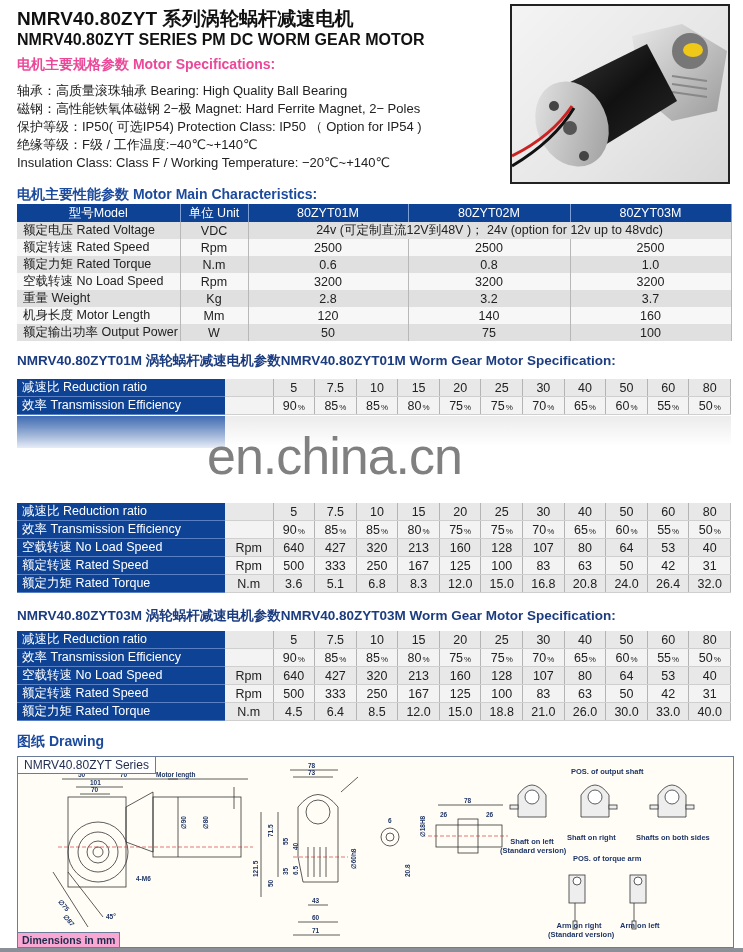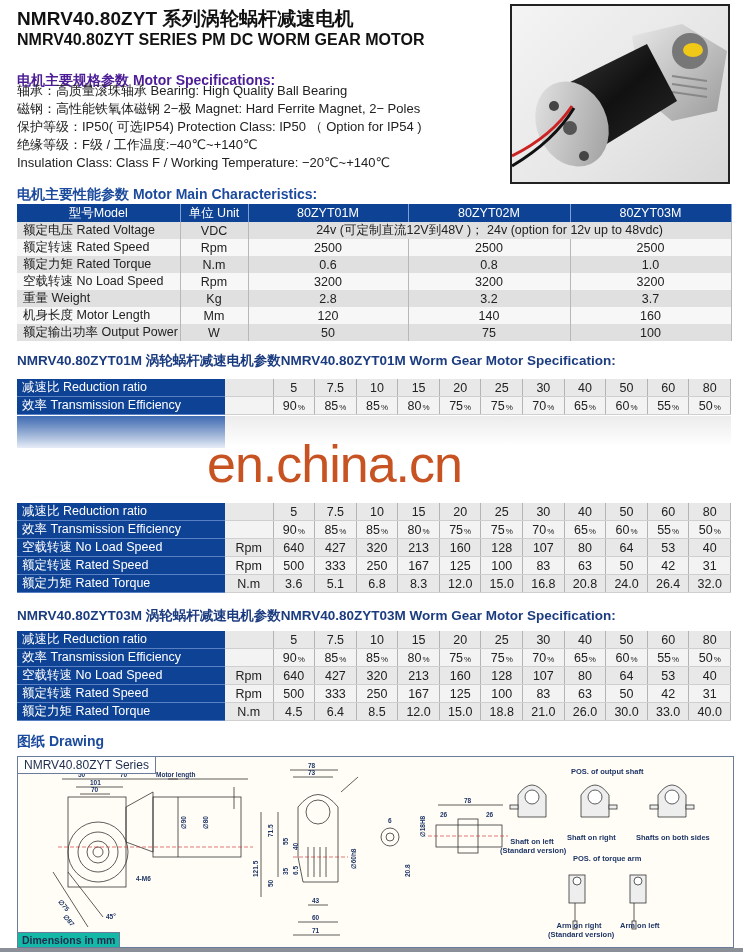--- a/index.html
+++ b/index.html
@@ -4,21 +4,21 @@
 <style>
   * { box-sizing: border-box; margin: 0; padding: 0; }
   html, body { width: 743px; height: 952px; background: #ffffff; overflow: hidden; }
   body { font-family: "Liberation Sans", "DejaVu Sans", sans-serif; color: #111; position: relative; }
 
   .title-cn { position: absolute; left: 17px; top: 6px; font-size: 19px; font-weight: bold; color: #111; letter-spacing: 0.1px; }
   .title-en { position: absolute; left: 17px; top: 31px; font-size: 16px; font-weight: bold; color: #111; }
 
   .photo { position: absolute; left: 510px; top: 4px; width: 220px; height: 180px; border: 2px solid #222; background: linear-gradient(135deg, #f4f4f4 0%, #e6e6e6 60%, #d8d8d8 100%); overflow: hidden; }
 
-  .spec-heading { position: absolute; left: 17px; top: 72px; font-size: 14px; font-weight: bold; color: #4c1d95; }
+  .spec-heading { position: absolute; left: 17px; top: 56px; font-size: 14px; font-weight: bold; color: #ec4899; }
   .spec-lines { position: absolute; left: 17px; top: 82px; font-size: 13px; line-height: 18px; color: #222; }
   .spec-lines div { white-space: nowrap; }
 
   .sec-heading { position: absolute; left: 17px; font-size: 14px; font-weight: bold; color: #1c4a9c; }
   .sec-heading.plain { color: #1c3c80; font-size: 13.5px; }
 
   table { border-collapse: collapse; position: absolute; left: 17px; font-size: 12.5px; table-layout: fixed; }
   td, th { text-align: center; height: 17px; padding: 0 2px; white-space: nowrap; overflow: hidden; }
 
   .main-tbl { width: 714px; top: 204px; }
@@ -31,26 +31,26 @@
   .gear-tbl { width: 714px; }
   .gear-tbl td { border-right: 1px solid #b4b4b4; border-bottom: 1px solid #cfcfcf; color: #222; background: #e8e8e8; }
   .gear-tbl td.lbl { background: #0e4294; color: #fff; text-align: left; padding-left: 5px; border-right: none; border-bottom: 1px solid #5a80c4; }
   .gear-tbl td.unit { background: #e8e8e8; }
   .gear-tbl tr.alt td:not(.lbl) { background: #f3f3f3; }
   .pct { font-size: 8px; margin-left: 1px; }
 
   .watermark-band { position: absolute; left: 17px; top: 416px; width: 714px; height: 86px; }
   .wm-fade { position: absolute; left: 0; top: 0; width: 714px; height: 30px; background: linear-gradient(#ececec, rgba(255,255,255,0.9)); }
   .wm-blue { position: absolute; left: 0; top: 0; width: 208px; height: 32px; background: linear-gradient(#3f6cb4, rgba(90,130,200,0.15)); }
-  .wm-text { position: absolute; left: 190px; top: 18px; font-size: 52px; color: #c2410c; letter-spacing: -1px; font-family: "Liberation Sans", sans-serif; opacity: 0.9; text-align: center; }
+  .wm-text { position: absolute; left: 190px; top: 10px; font-size: 52px; color: #737373; letter-spacing: -1px; font-family: "Liberation Sans", sans-serif; opacity: 0.9; text-align: center; }
 
   .drawing-title { position: absolute; left: 17px; top: 733px; font-size: 14px; font-weight: bold; color: #1c4a9c; }
   .drawing-box { position: absolute; left: 17px; top: 756px; width: 717px; height: 192px; border: 1px solid #6a7c9a; background: #fffdf6; }
   .series-tag { position: absolute; left: 0; top: 0; padding: 1px 6px; border-right: 1px solid #6a7c9a; border-bottom: 1px solid #6a7c9a; font-size: 12px; color: #1e2b4c; background: #fff; text-align: center; }
-  .dim-tag { position: absolute; left: 0; bottom: 0; padding: 1px 4px; border-right: 1px solid #6a7c9a; border-top: 1px solid #6a7c9a; font-size: 10.5px; font-weight: bold; color: #1e2b4c; background: #14b8a6; }
+  .dim-tag { position: absolute; left: 0; bottom: 0; padding: 1px 4px; border-right: 1px solid #6a7c9a; border-top: 1px solid #6a7c9a; font-size: 10.5px; font-weight: bold; color: #1e2b4c; background: #f9a8d4; }
   .draw-svg { position: absolute; left: 0; top: 0; }
   .pos-label { position: absolute; font-size: 7.5px; font-weight: bold; color: #1e3566; text-align: center; white-space: nowrap; line-height: 9px; }
   .bottom-bar { position: absolute; left: 0; top: 948px; width: 743px; height: 4px; background: #8a8f98; }
 </style>
 </head>
 <body>
 
 <div class="title-cn">NMRV40.80ZYT 系列涡轮蜗杆减速电机</div>
 <div class="title-en">NMRV40.80ZYT SERIES PM DC WORM GEAR MOTOR</div>
 

